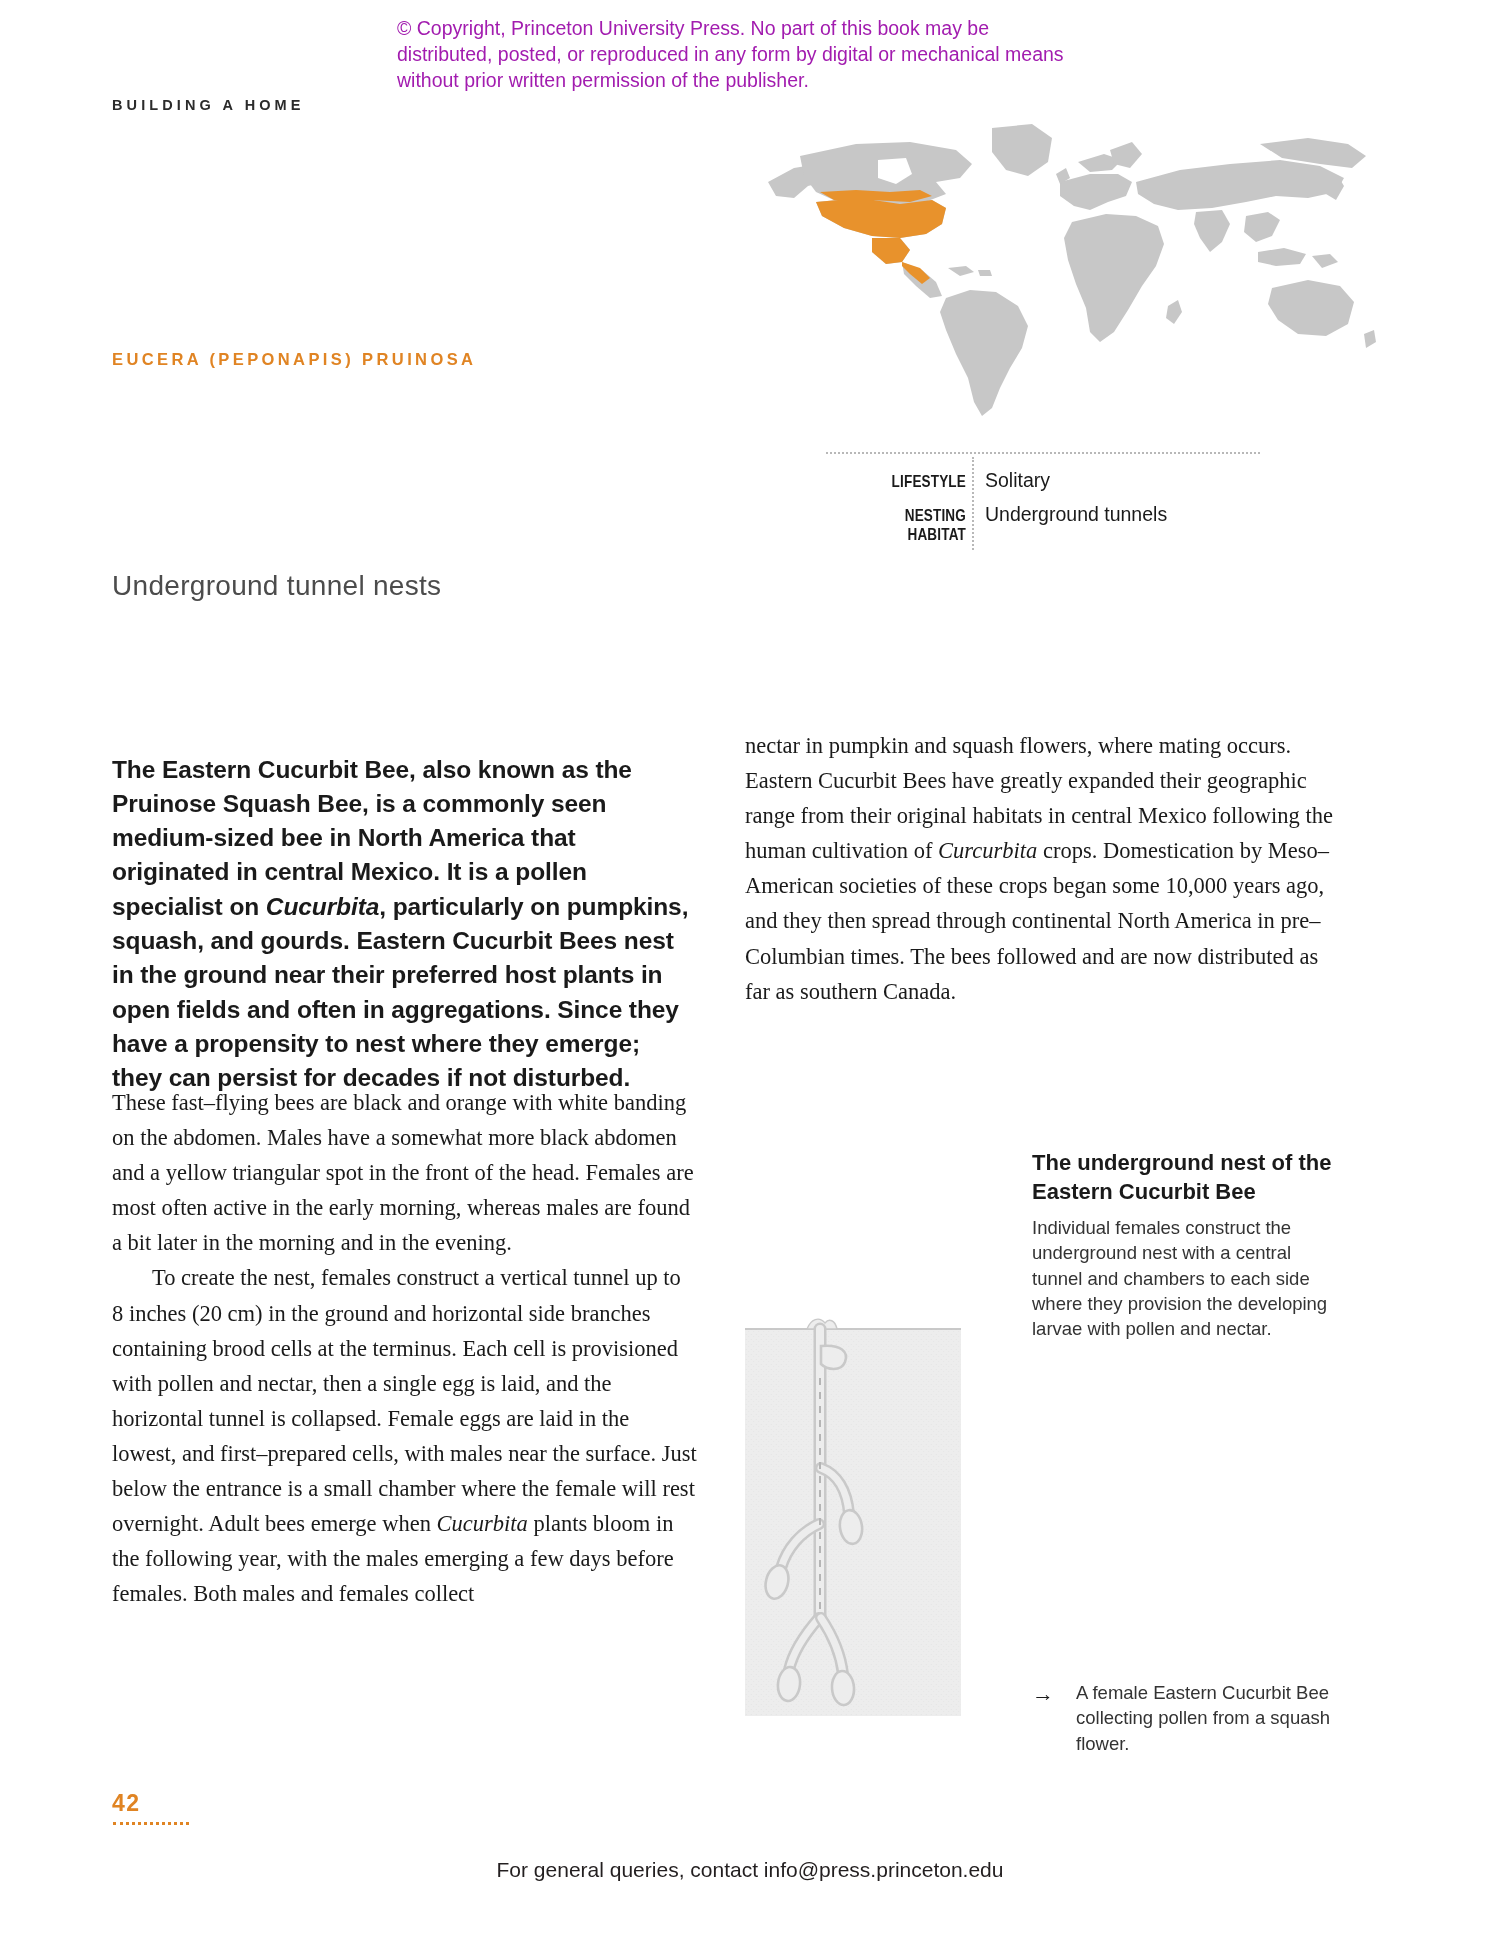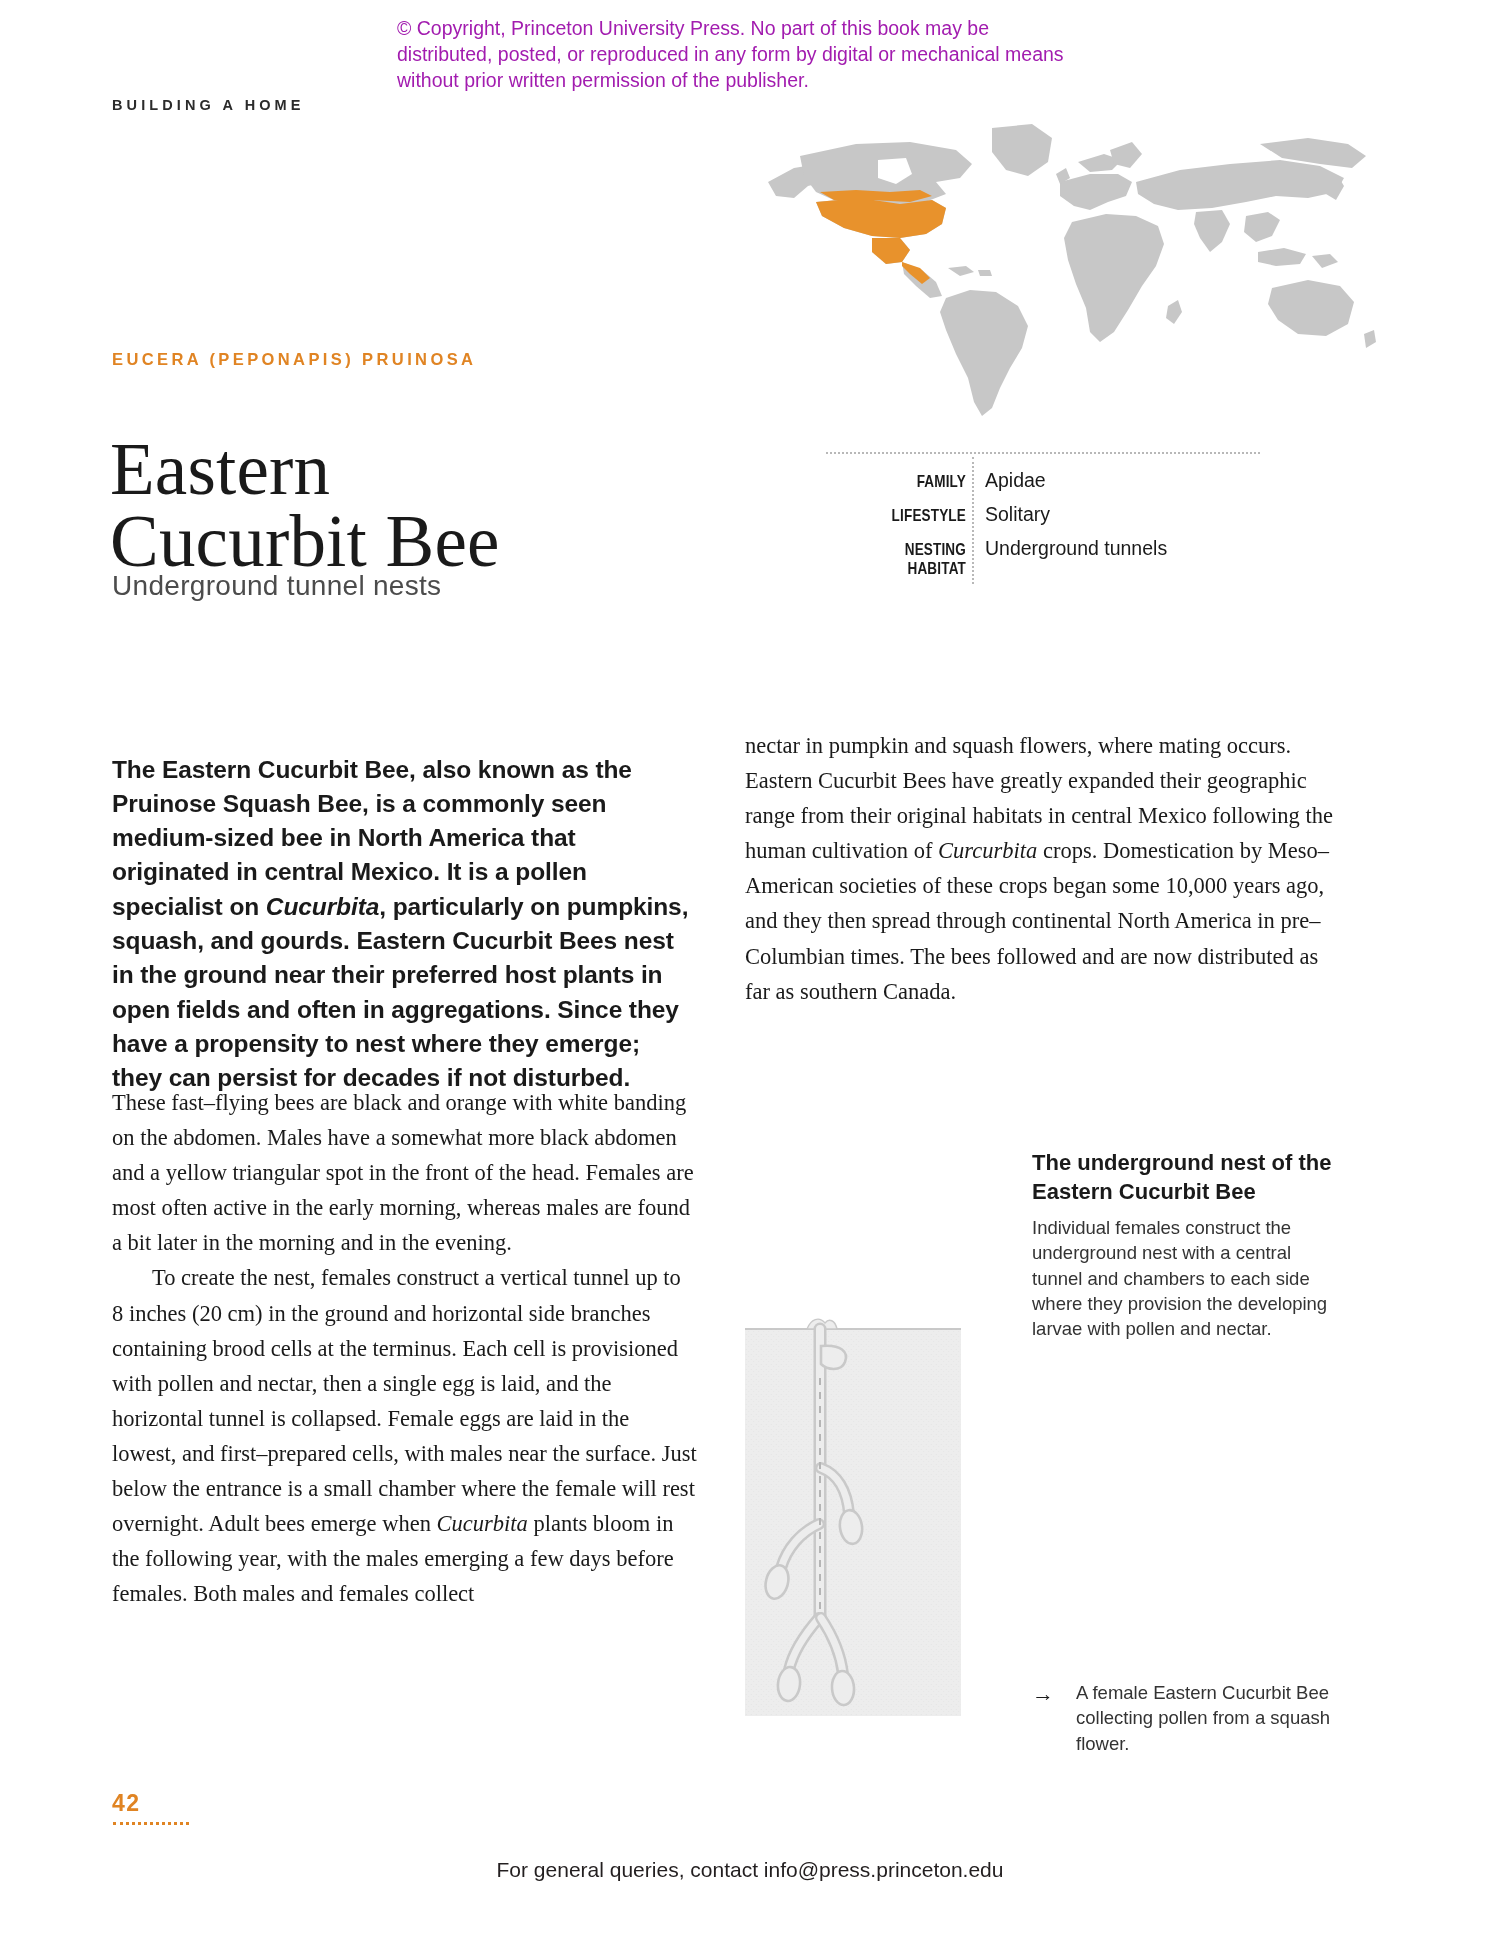--- a/index.html
+++ b/index.html
@@ -219,35 +219,27 @@
         <path d="M56,82 L100,78 L140,84 L172,80 L186,88 L182,104 L166,114 L140,118 L112,116 L84,108 L62,96 Z"></path>
         <path d="M112,118 L140,118 L150,130 L142,142 L126,144 L112,132 Z"></path>
         <path d="M142,142 L160,148 L170,158 L162,164 L150,154 L142,146 Z"></path>
         <path d="M60,72 L96,70 L130,72 L160,70 L172,76 L150,82 L110,80 L74,80 Z"></path>
       </g>
     </svg>
   </div>
 
   <div class="species-label">EUCERA (PEPONAPIS) PRUINOSA</div>
 
-  <h1 class="title">
-    <span class="ln">Eastern</span>
-    <span class="ln">Cucurbit Bee</span>
-  </h1>
   <div class="subtitle">Underground tunnel nests</div>
 
   <div class="facts">
     <div class="topdots"></div>
     <div class="facts-grid">
       <div class="facts-vline"></div>
 
-      <div class="fact-row">
-        <div class="fact-key">FAMILY</div>
-        <div class="fact-val">Apidae</div>
-      </div>
       <div class="fact-row">
         <div class="fact-key">LIFESTYLE</div>
         <div class="fact-val">Solitary</div>
       </div>
       <div class="fact-row">
         <div class="fact-key">NESTING HABITAT</div>
         <div class="fact-val">Underground tunnels</div>
       </div>
     </div>
   </div>

